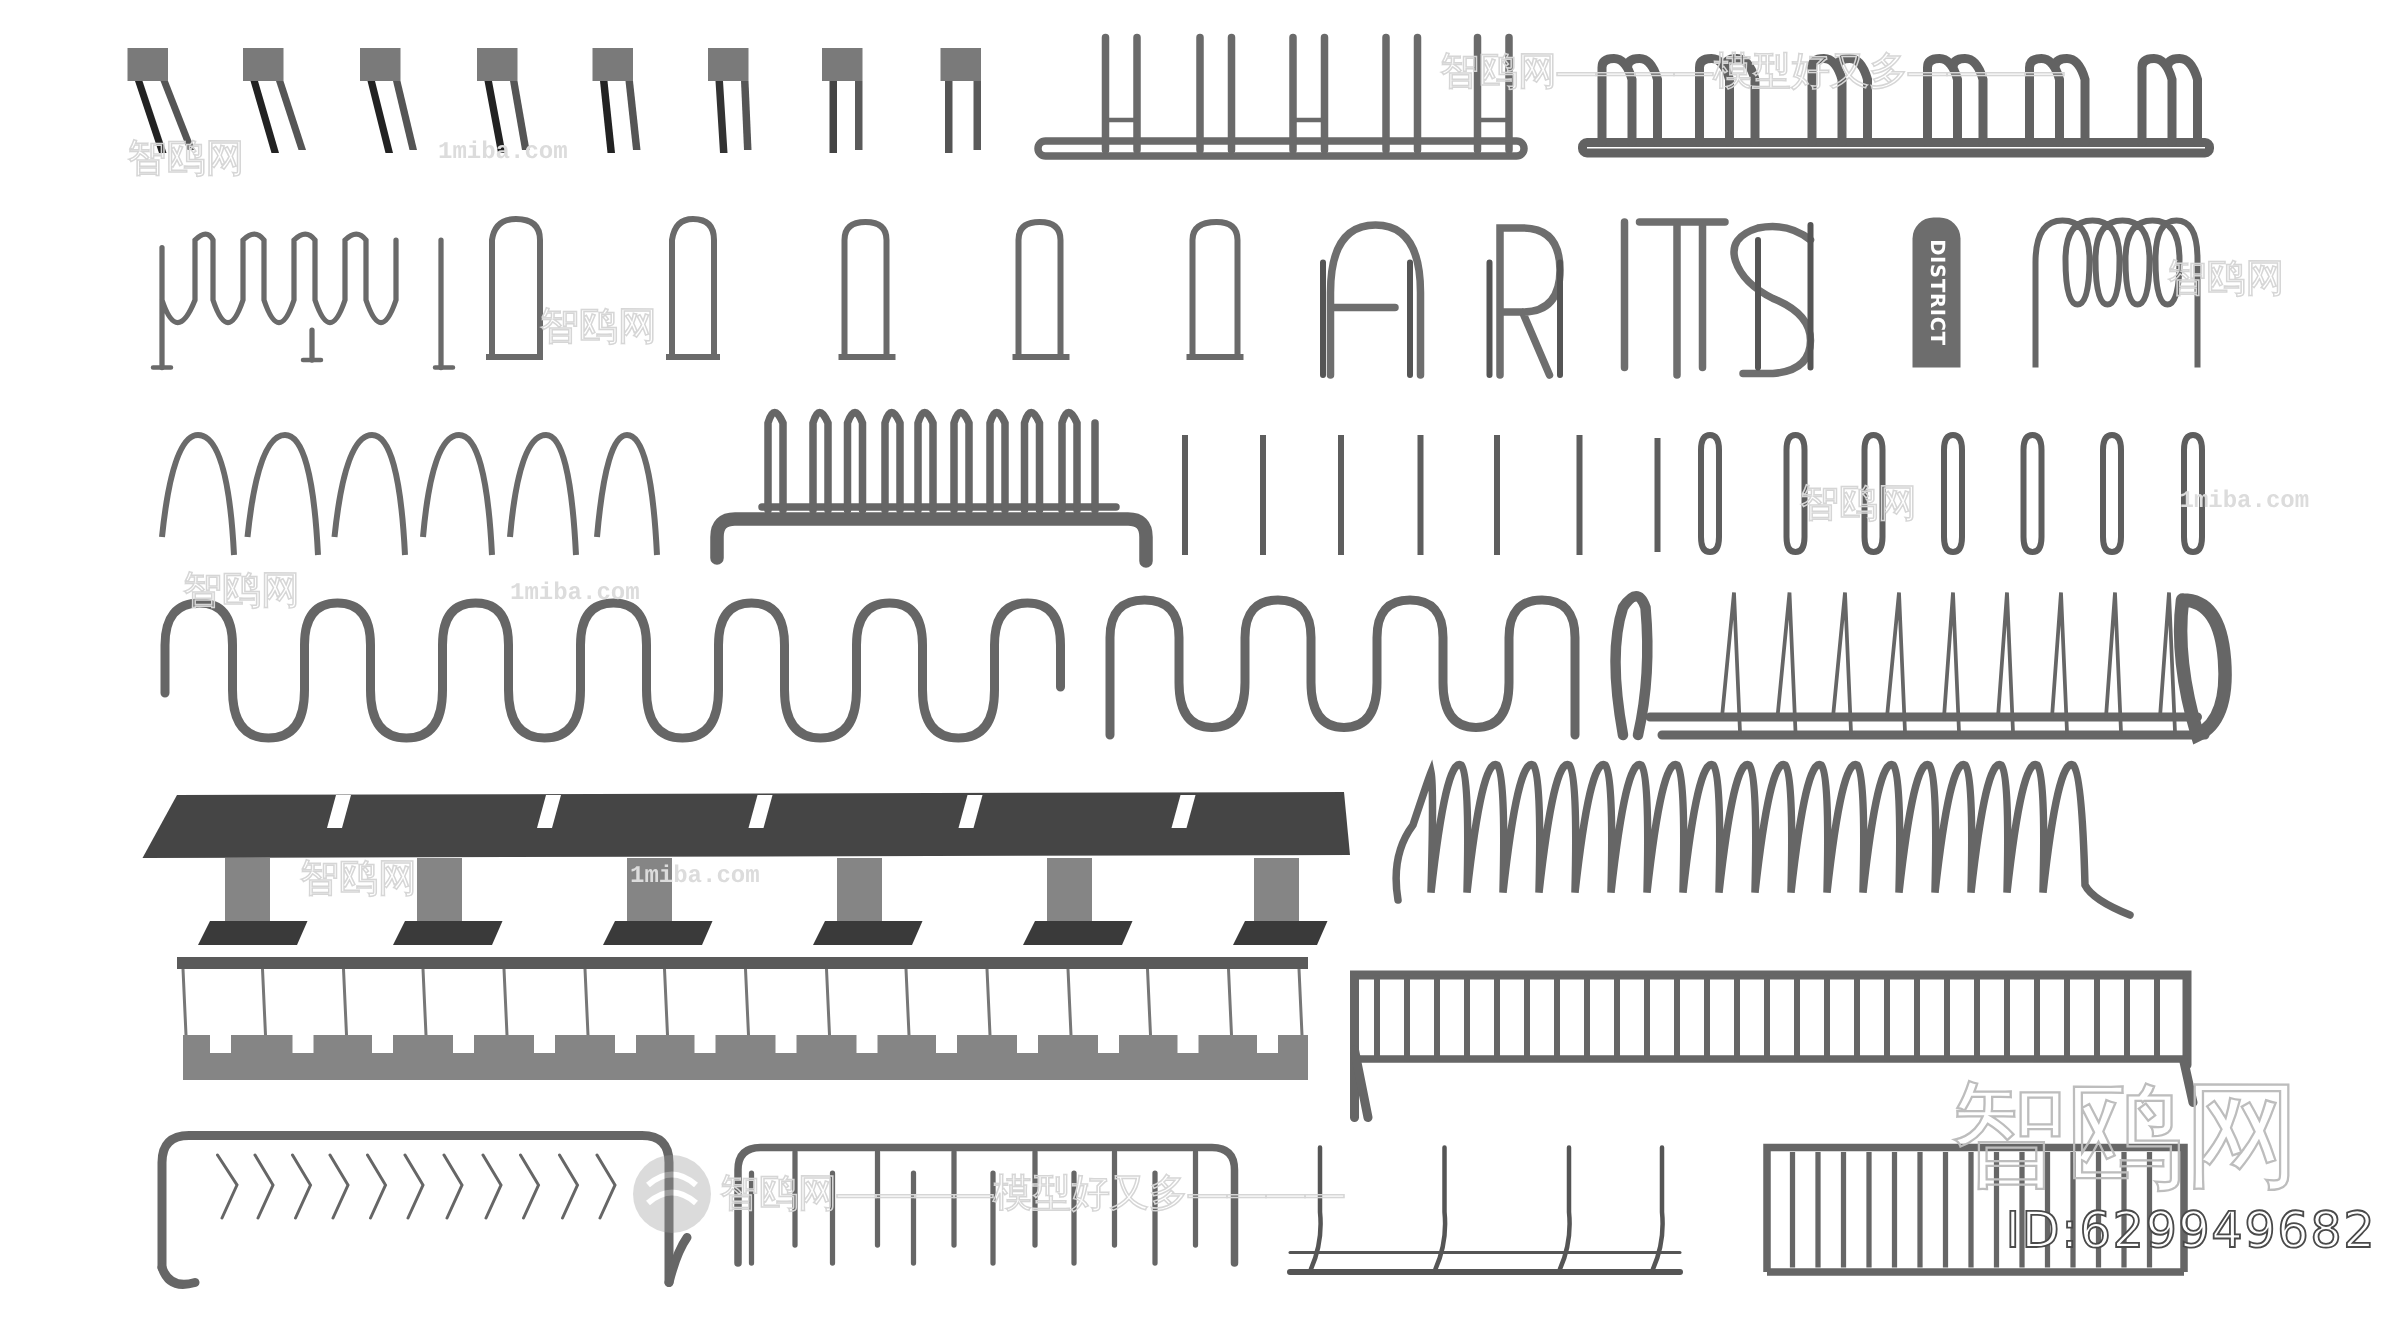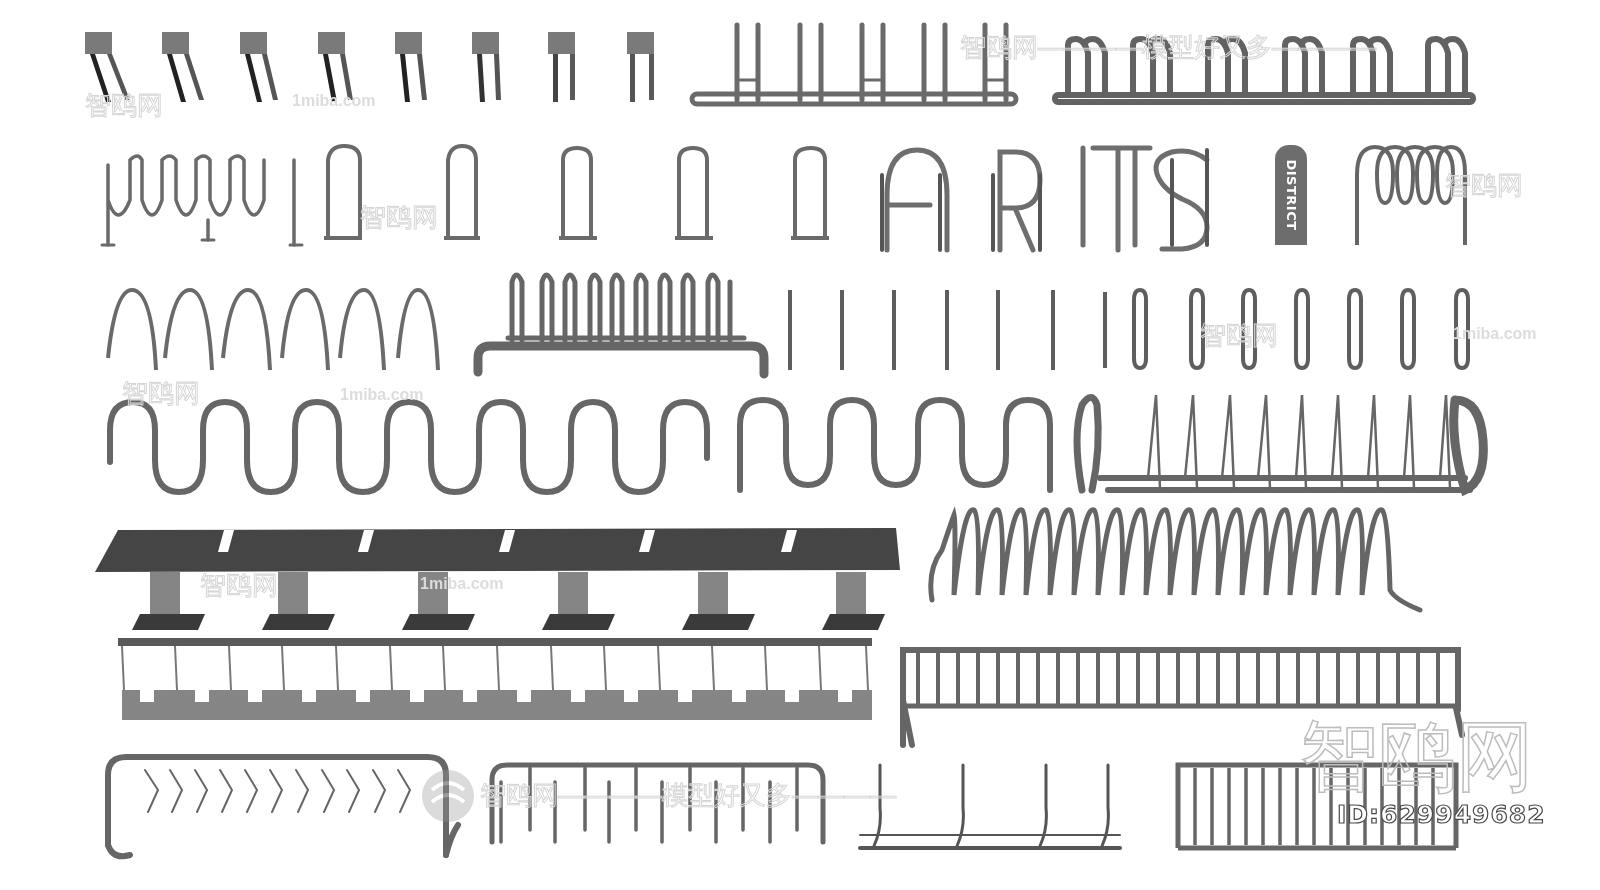--- a/index.html
+++ b/index.html
@@ -1,22 +1,22 @@
 <!DOCTYPE html>
 <html><head>
 <meta charset="utf-8">
 <style>
   html,body{margin:0;padding:0;background:#ffffff;}
   body{width:1600px;height:890px;position:relative;overflow:hidden;font-family:"DejaVu Sans",sans-serif;}
   #canvas{position:absolute;left:0;top:0;width:1600px;height:890px;}
   .wm{position:absolute;font-family:Liberation Sans, sans-serif;color:transparent;-webkit-text-stroke:1px #d6d6d6;white-space:nowrap;pointer-events:none;}
   .wm-small{font-size:26px;}
-  .wm-url{position:absolute;font-family:Liberation Sans, sans-serif;font-size:16px;color:#dcdcdc;font-weight:bold;white-space:nowrap;}
+  .wm-url{position:absolute;font-family:Liberation Mono, monospace;font-size:16px;color:#dcdcdc;font-weight:bold;white-space:nowrap;}
   .wm-big{position:absolute;font-size:78px;color:transparent;-webkit-text-stroke:1.5px #bdbdbd;font-family:"DejaVu Sans",sans-serif;white-space:nowrap;}
-  .id-label{position:absolute;left:1337px;top:800px;font-family:"DejaVu Sans",sans-serif;font-size:25px;color:#ffffff;-webkit-text-stroke:1.2px #4a4a4a;letter-spacing:1px;white-space:nowrap;font-weight:bold;}
+  .id-label{position:absolute;left:1337px;top:800px;font-family:"DejaVu Sans",sans-serif;font-size:33px;color:#ffffff;-webkit-text-stroke:1.2px #4a4a4a;letter-spacing:1px;white-space:nowrap;}
   .district{position:absolute;left:1275px;top:145px;width:32px;height:100px;background:#6d6d6d;border-radius:14px 14px 0 0;}
   .district span{position:absolute;left:16px;top:50px;transform:translate(-50%,-50%) rotate(90deg);color:#fff;font-weight:bold;font-size:13px;font-family:"DejaVu Sans",sans-serif;white-space:nowrap;letter-spacing:0.5px;}
 </style>
 </head>
 <body>
 
 <svg id="canvas" width="1600" height="890" viewBox="0 0 1600 890" xmlns="http://www.w3.org/2000/svg">
   <defs>
     <linearGradient id="gPost" x1="0" x2="1">
         <stop offset="0" stop-color="#2e2e2e"></stop>

